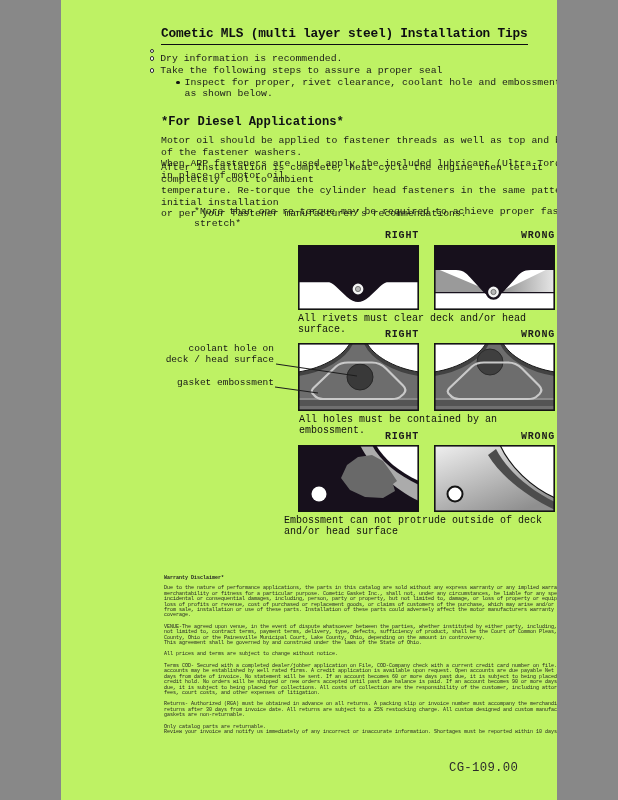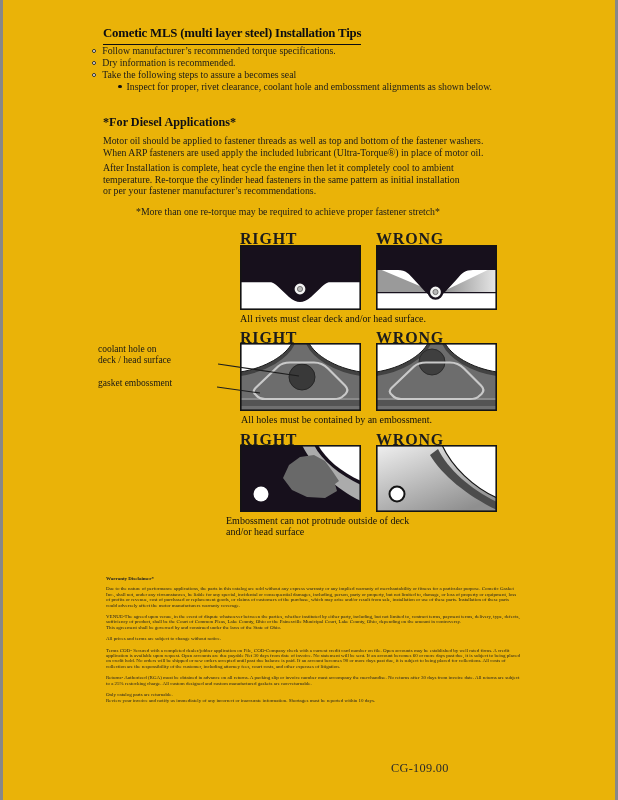--- a/index.html
+++ b/index.html
@@ -1,68 +1,67 @@
 <!DOCTYPE html>
 <html><head>
 <meta charset="utf-8">
 <style>
   * { margin:0; padding:0; box-sizing:border-box; }
   html,body { background:#888; }
   .page {
-    position:relative; width:612px; height:800px; background:#eab308;
+    position:relative; width:496px; height:800px; background:#bef264;
     margin:0 auto; overflow:hidden;
-    font-family:Liberation Serif, serif; color:#1a1a1a;
+    font-family:Liberation Mono, monospace; color:#1a1a1a;
   }
   .abs { position:absolute; }
   .doc-title {
     left:100px; top:26px; font-size:12.8px; font-weight:700; letter-spacing:-0.2px;
     color:#0d0d12; border-bottom:1.6px solid #0d0d12; padding-bottom:3px;
   }
   .bullets { left:89px; top:45px; width:480px; font-size:9.8px; line-height:12px; }
   .b-line { display:flex; align-items:flex-start; }
   .b-marker {
     flex:none; width:4.2px; height:4.2px; border:1px solid #2a2a2a; border-radius:50%;
     margin:3.6px 6px 0 0; background:#fff;
   }
   .b-line.sub { margin-left:26px; line-height:11.5px; }
   .b-line.sub .b-marker { width:3.6px; height:3.6px; border:none; background:#111; margin-top:3.8px; margin-right:5px; }
   .diesel-h { left:100px; top:115px; font-size:12.2px; font-weight:700; color:#101015; }
   .para { left:100px; width:440px; font-size:9.8px; line-height:11.6px; white-space:pre-line; }
   .p1 { top:135px; }
   .p2 { top:162px; }
   .note { top:206px;margin-left:33px; }
-  .rw-label { width:121px; text-align:left; font-size:16px; font-weight:700; letter-spacing:0.8px; color:#1c1c1c; }
+  .rw-label { width:121px; text-align:right; font-size:10px; font-weight:700; letter-spacing:0.8px; color:#1c1c1c; }
   .panel { width:121px; display:block; }
   .caption { font-size:10px; line-height:11px; color:#101010; white-space:pre-line; }
-  .side-label { width:118px; text-align:left; font-size:9.5px; line-height:10.8px; color:#161616; white-space:pre-line; }
+  .side-label { width:118px; text-align:right; font-size:9.5px; line-height:10.8px; color:#161616; white-space:pre-line; }
   .leader-overlay { left:0; top:0; pointer-events:none; }
   .fineprint { left:103px; top:576px; width:414px; font-size:5px; line-height:5.4px; color:#222; }
   .fineprint .fp-h { font-weight:700; margin-bottom:5px; }
   .fineprint p { margin-bottom:6px; white-space:pre-line; }
   .doc-code { left:388px; top:761px; font-size:12.3px; color:#2b2b2b; letter-spacing:0.3px; }
 </style>
 </head>
 <body>
 
 <div class="page">
 
   <div class="abs doc-title">Cometic MLS (multi layer steel) Installation Tips</div>
 
   <div class="abs bullets">
     <div class="b-line">
       <span class="b-marker"></span>
-      <span>Follow manufacturer’s recommended torque specifications.</span>
     </div>
     <div class="b-line">
       <span class="b-marker"></span>
       <span>Dry information is recommended.</span>
     </div>
     <div class="b-line">
       <span class="b-marker"></span>
-      <span>Take the following steps to assure a becomes seal</span>
+      <span>Take the following steps to assure a proper seal</span>
     </div>
     <div class="b-line sub">
       <span class="b-marker"></span>
       <span>Inspect for proper, rivet clearance, coolant hole and embossment alignments as shown below.</span>
     </div>
   </div>
 
   <div class="abs para p1">Motor oil should be applied to fastener threads as well as top and bottom of the fastener washers.
 When ARP fasteners are used apply the included lubricant (Ultra-Torque®) in place of motor oil.</div>
   <div class="abs diesel-h">*For Diesel Applications*</div>

